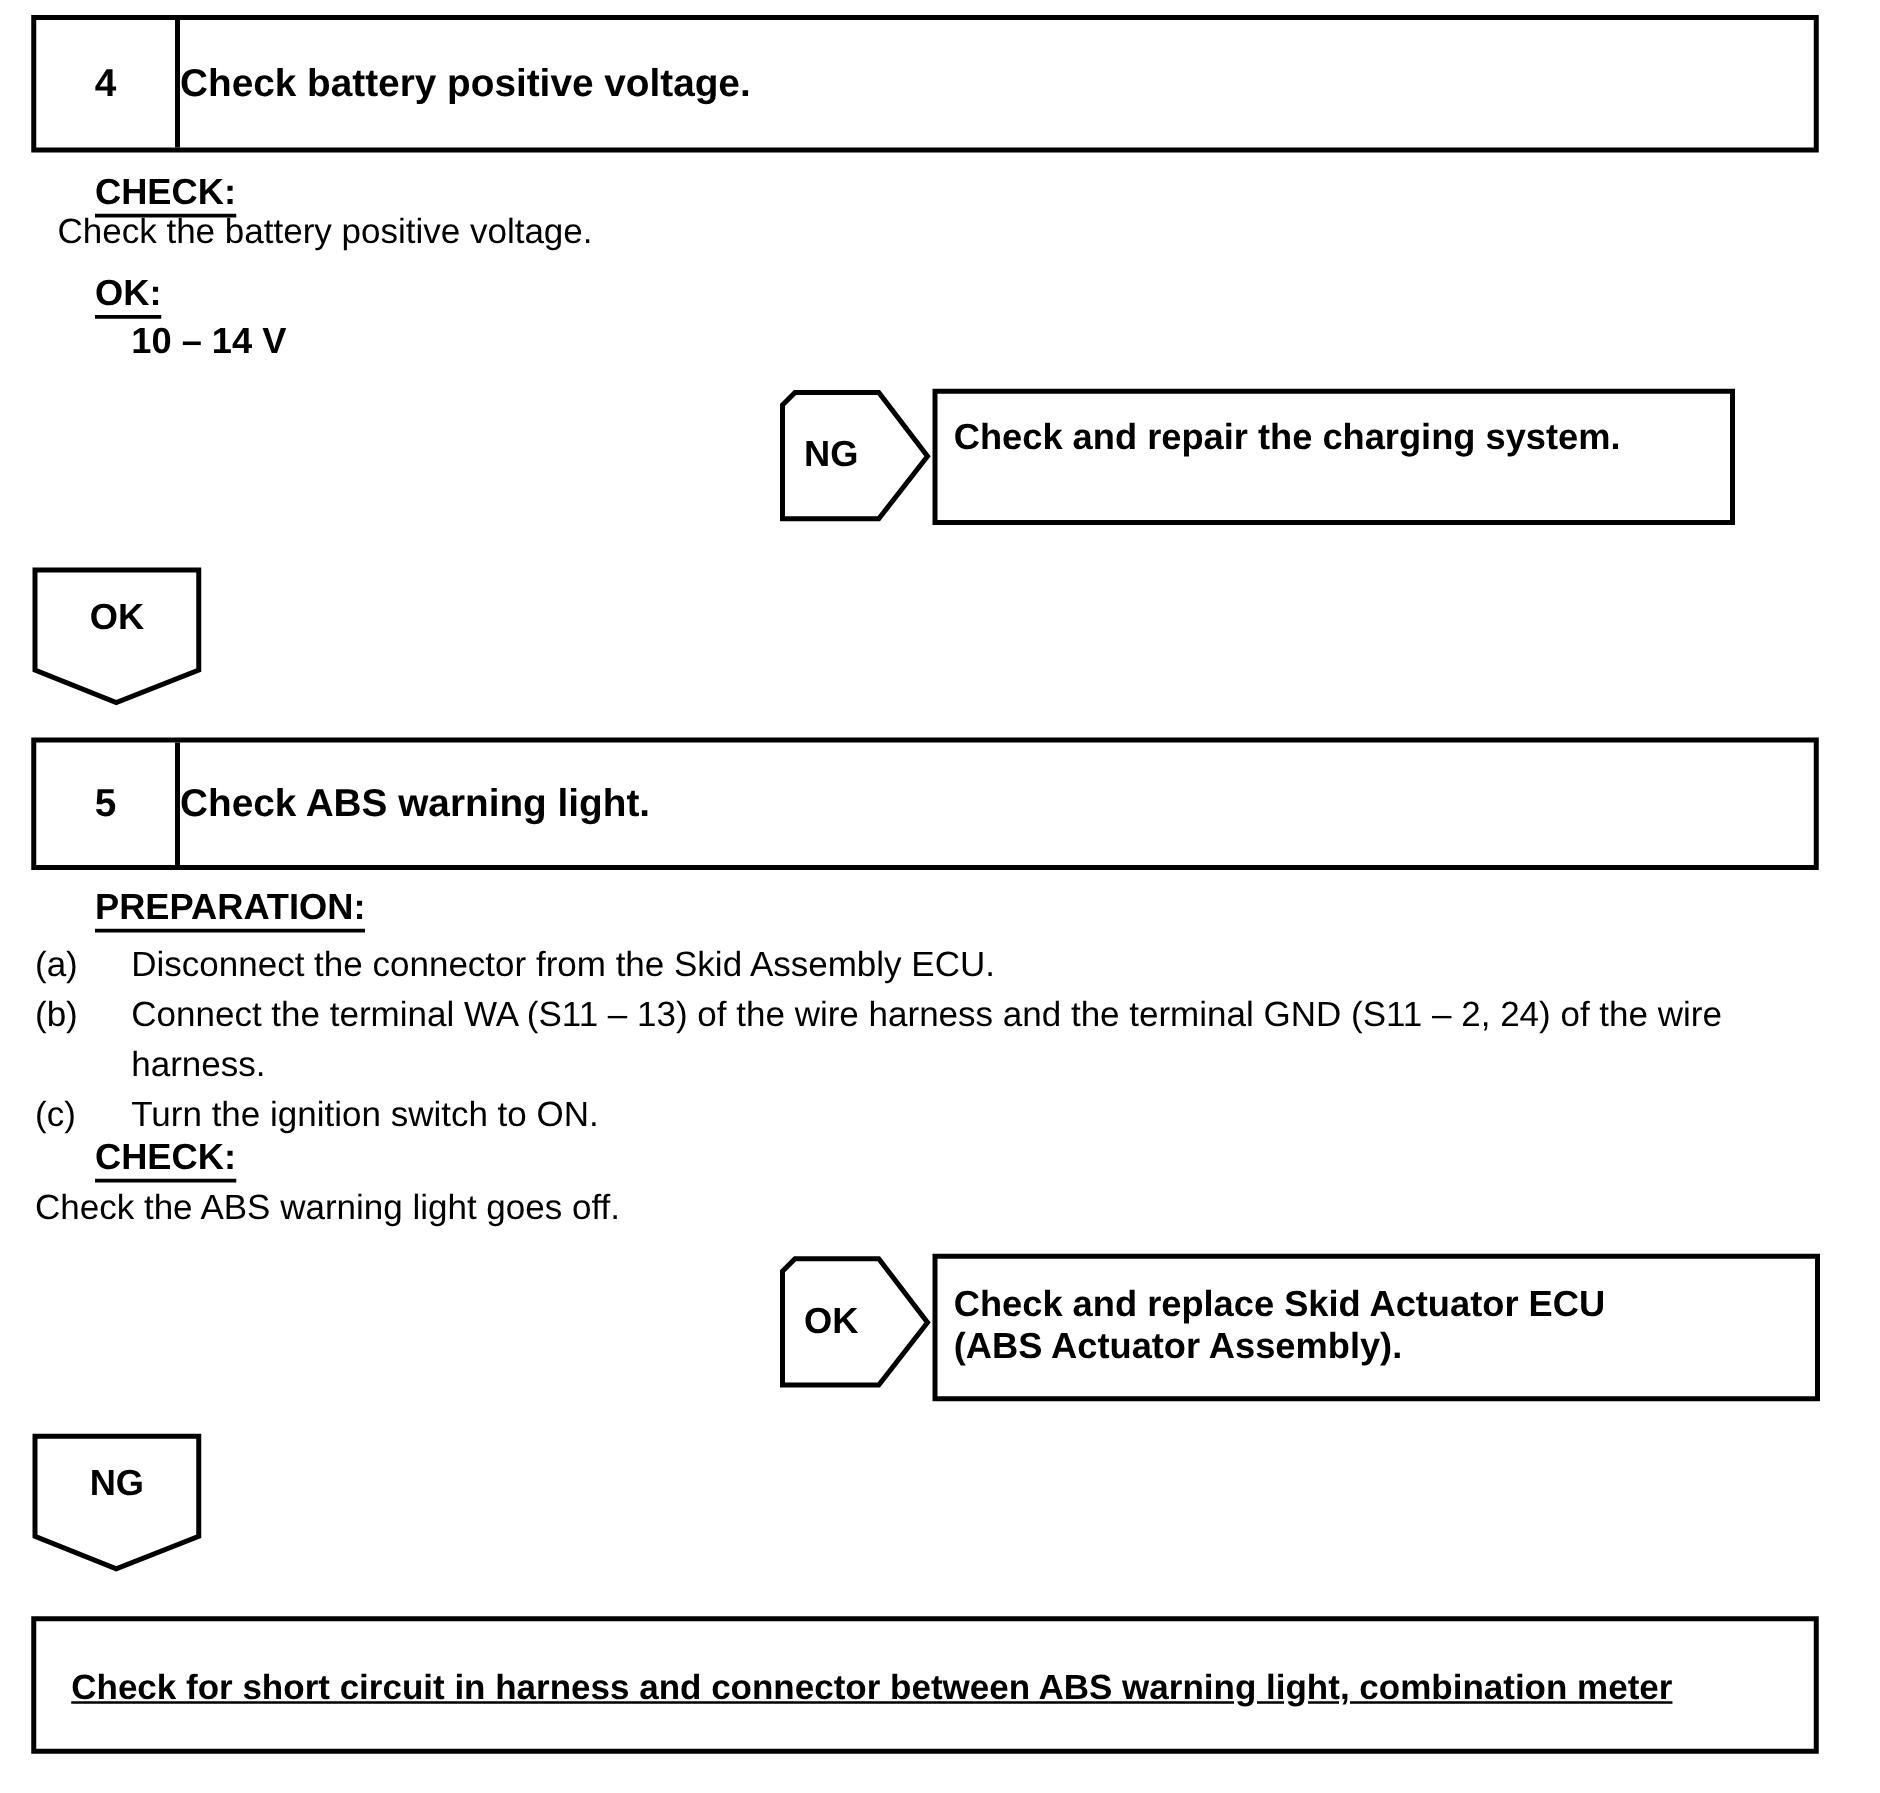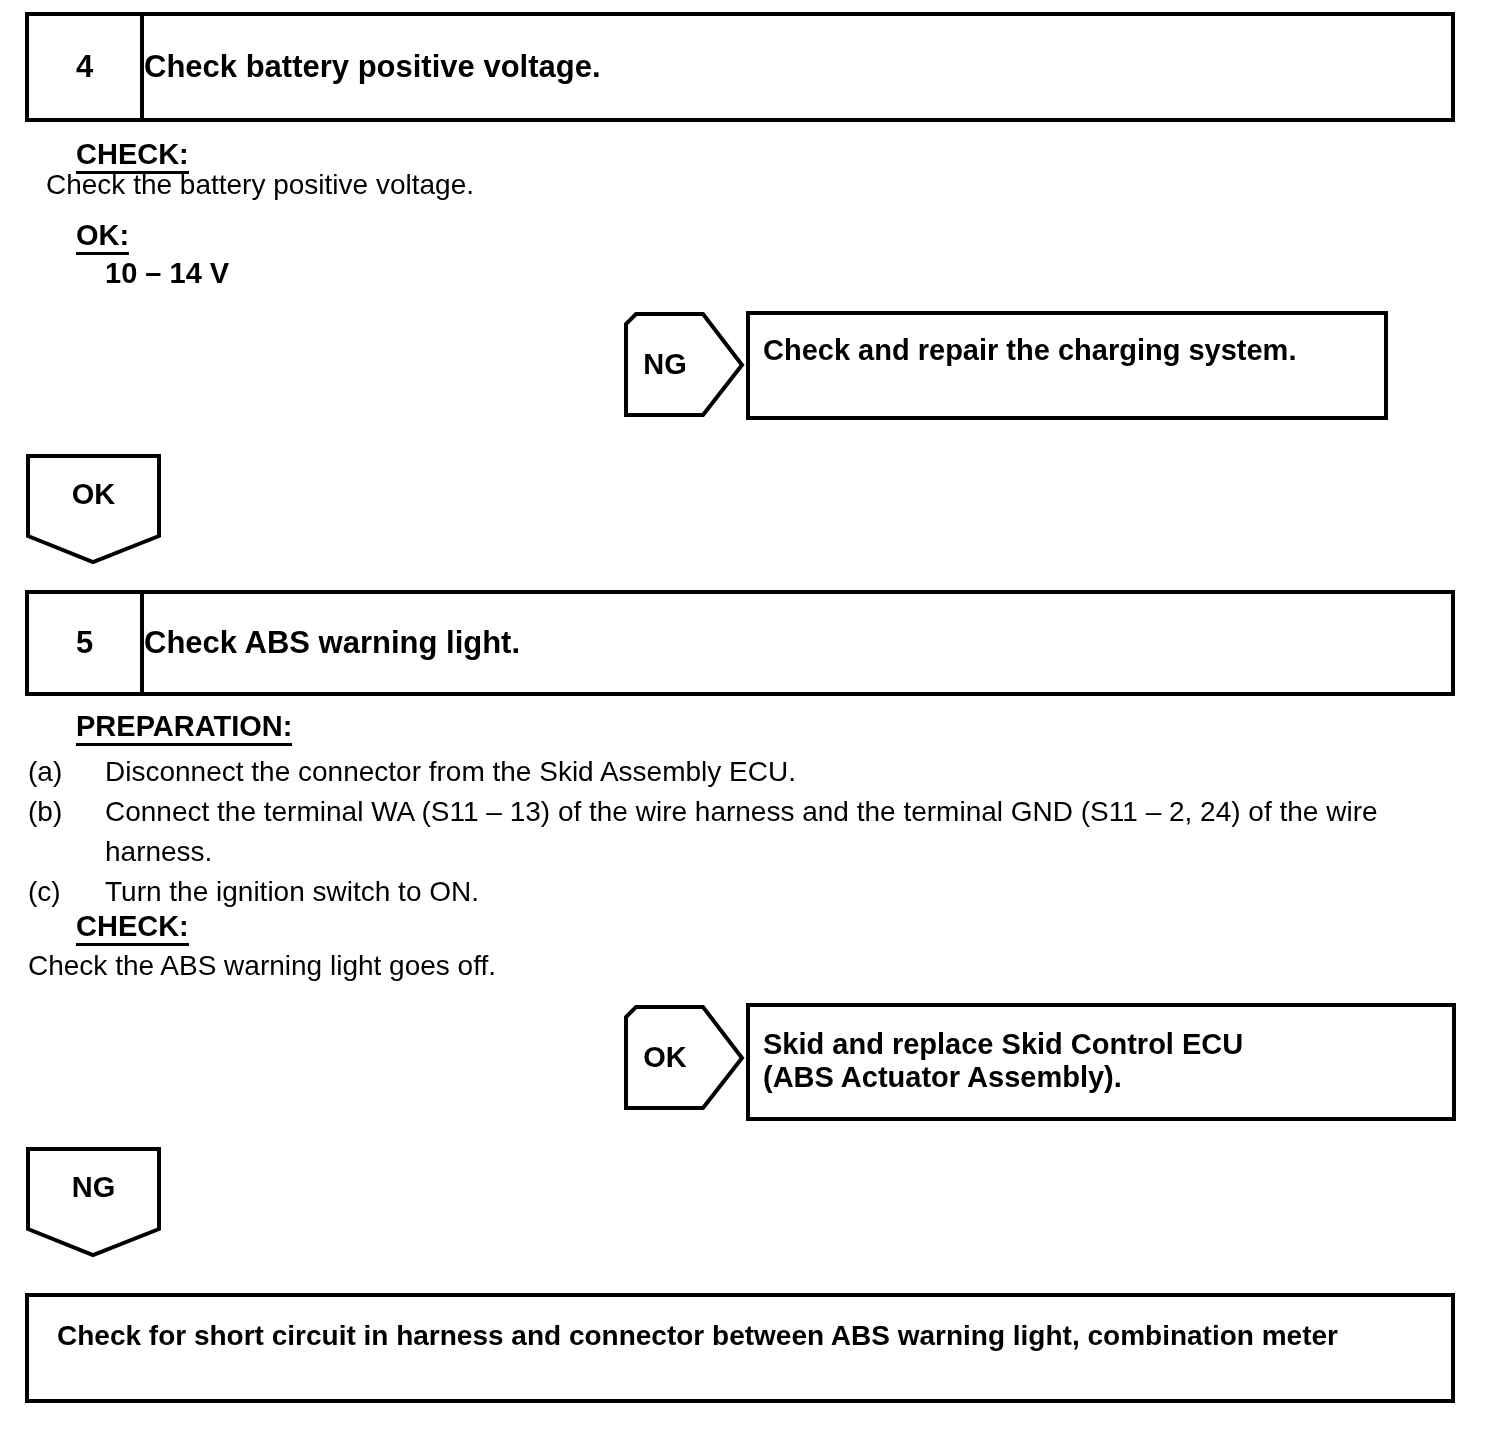--- a/index.html
+++ b/index.html
@@ -105,26 +105,26 @@
   </div>
 
   <div class="hlabel" style="top:911px;"><span>CHECK:</span></div>
   <div class="body-text" style="top:951px;">Check the ABS warning light goes off.</div>
 
   <svg class="shape" style="left:623px; top:1004px;" width="122" height="107" viewBox="0 0 122 107">
     <polygon class="poly" points="13,3 80,3 119,54 80,104 3,104 3,13"></polygon>
   </svg>
   <div class="arrow-label" style="left:623px; top:1004px; width:84px; height:107px;">OK</div>
   <div class="action-box" style="left:746px; top:1003px; width:710px; height:118px; padding:21px 12px 0 13px;">
-    <div>Skid and replace Skid Control ECU</div>
+    <div>Check and replace Skid Actuator ECU</div>
     <div>(ABS Actuator Assembly).</div>
   </div>
 
   <svg class="shape" style="left:25px; top:1146px;" width="137" height="112" viewBox="0 0 137 112">
     <polygon class="poly" points="3,3 134,3 134,83 68,109 3,83"></polygon>
   </svg>
   <div class="arrow-label" style="left:25px; top:1146px; width:137px; height:83px;">NG</div>
 
-  <div class="action-box" style="left:25px; top:1293px; width:1430px; height:110px; padding:22px 12px 0 28px; font-size:28px;">
+  <div class="action-box" style="left:25px; top:1293px; width:1430px; height:110px; padding:36px 12px 0 28px; font-size:28px;text-decoration:underline;">
     <div>Check for short circuit in harness and connector between ABS warning light, combination meter</div>
   </div>
 
 </div>
 
 </body></html>

